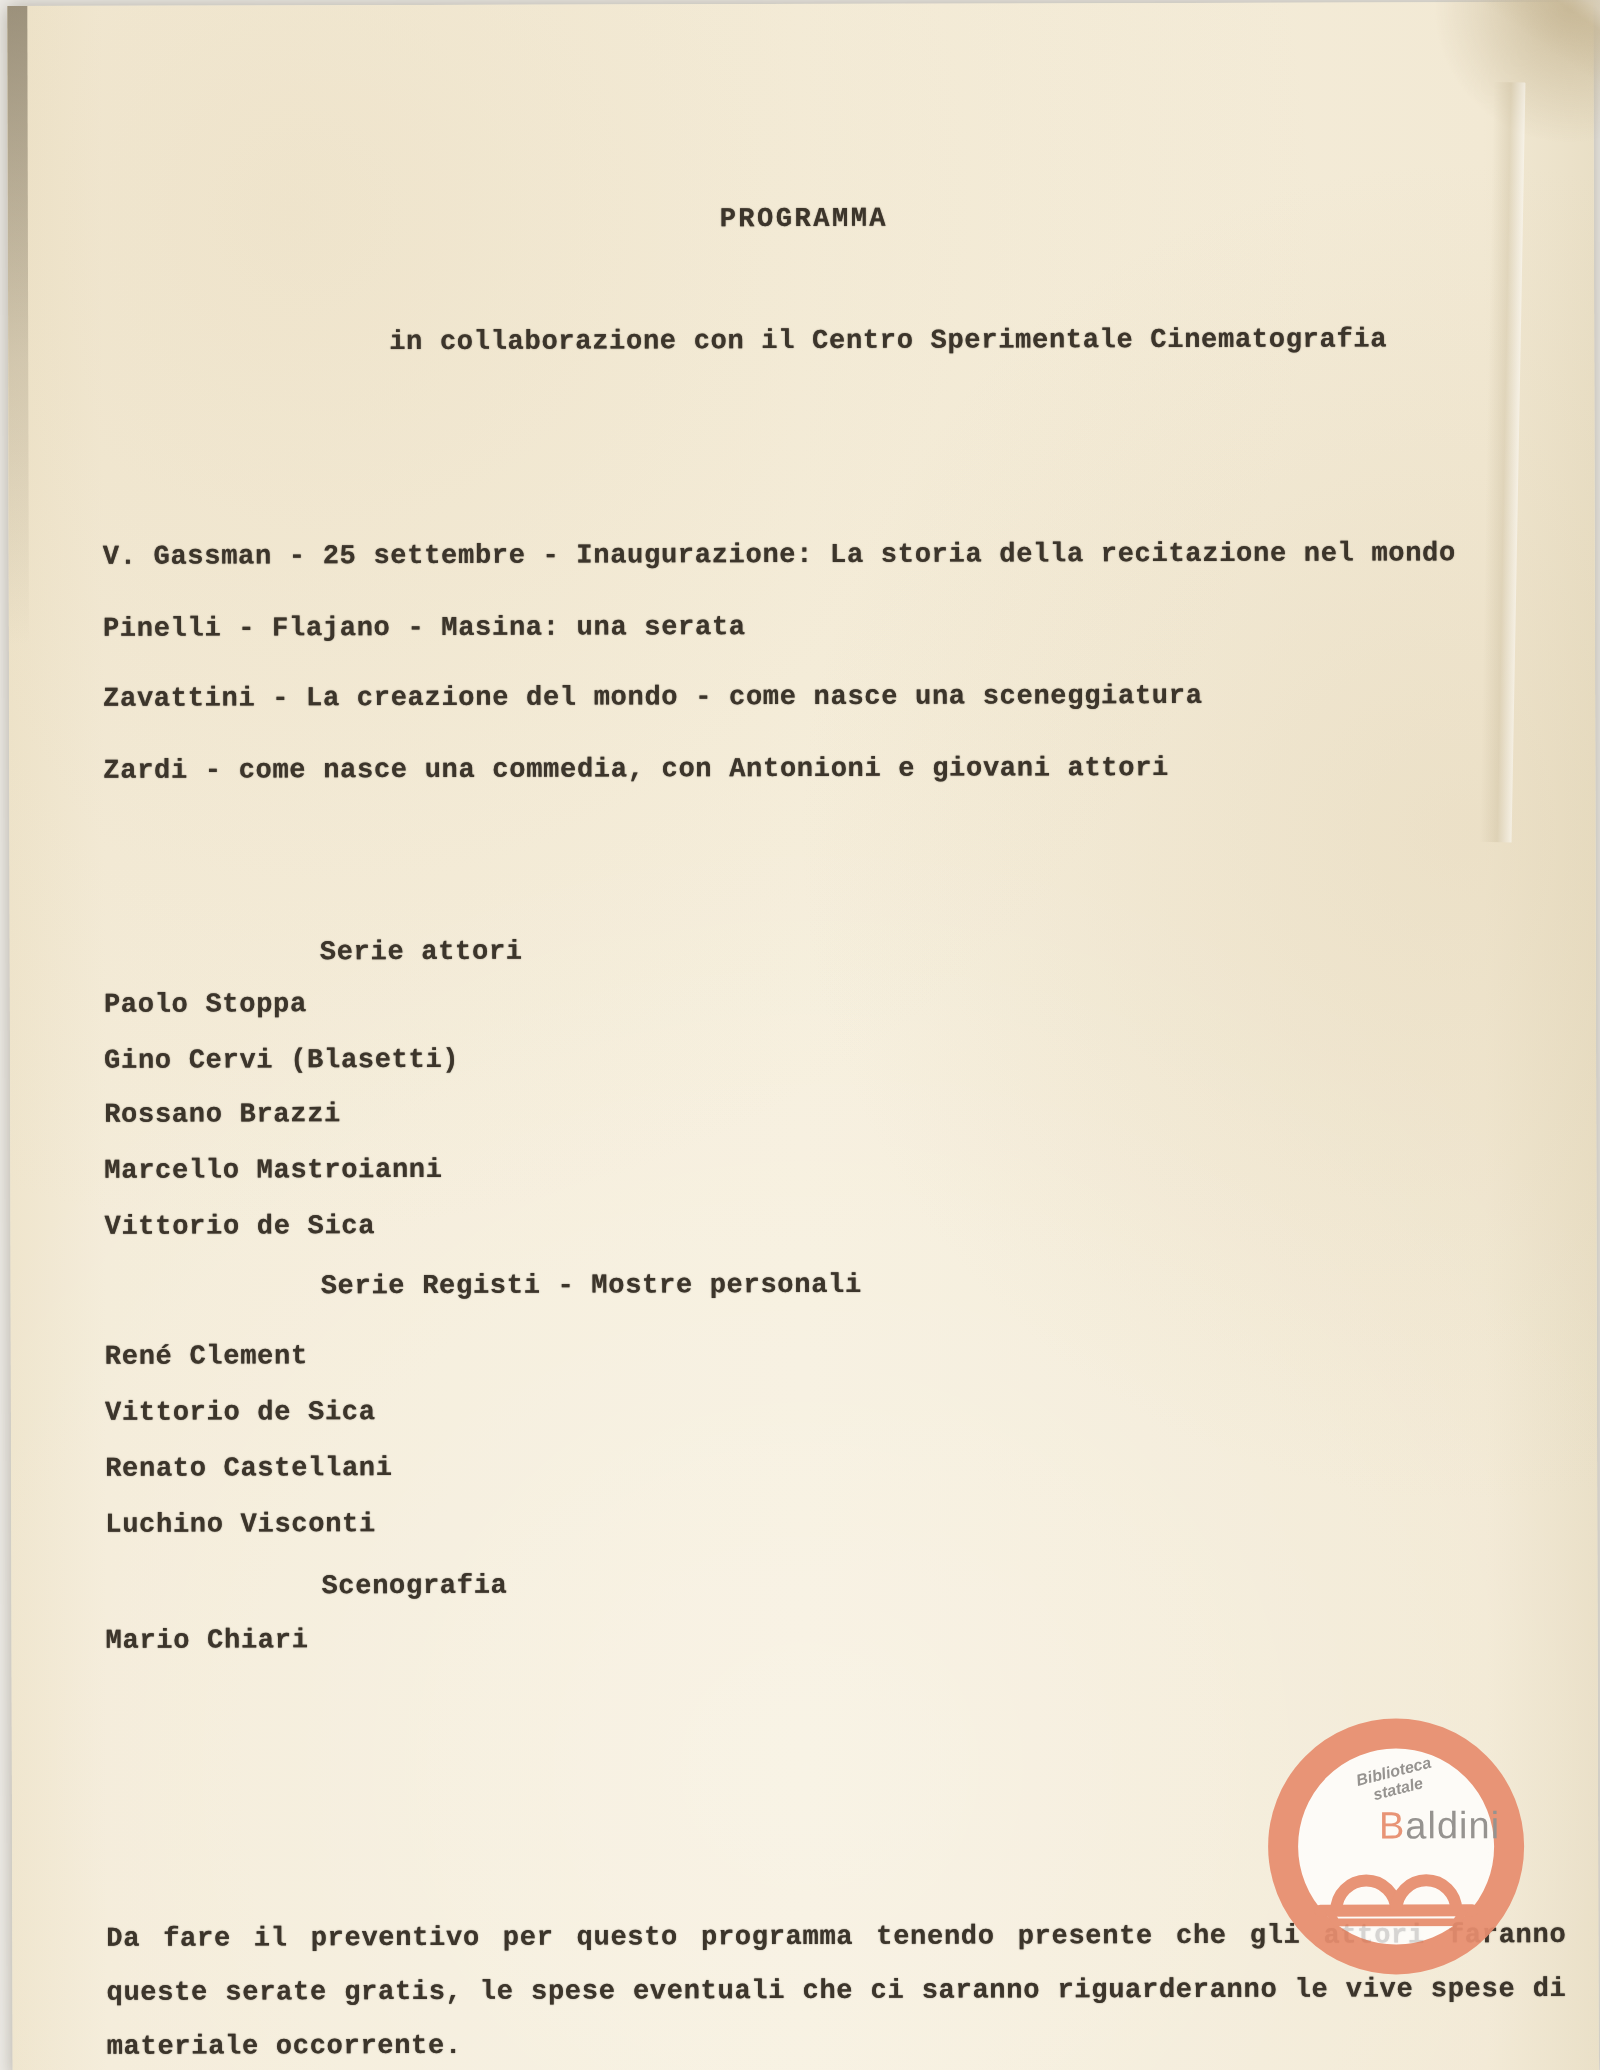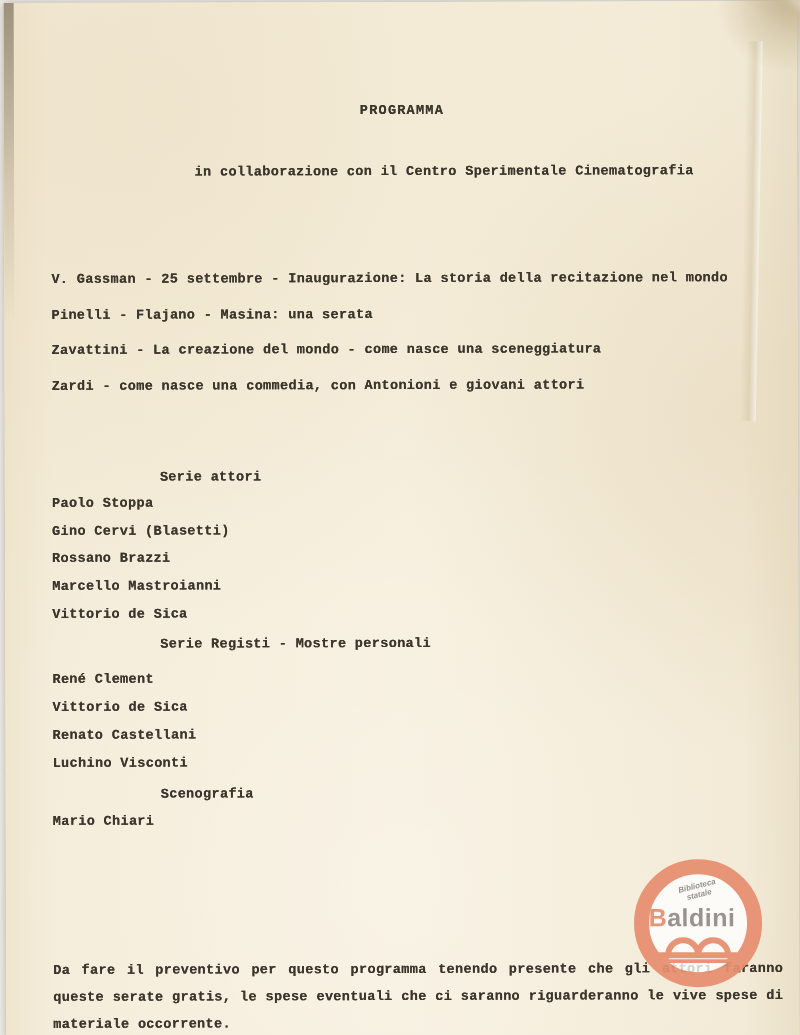--- a/index.html
+++ b/index.html
@@ -93,23 +93,23 @@
   .stamp-small{
     position:absolute;left:24px;top:22px;width:80px;
     color:var(--stampgray);
     font-family:"Liberation Sans",sans-serif;
     font-size:8px;font-weight:bold;font-style:italic;
     text-align:center;line-height:9px;
     transform:rotate(-14deg);
   }
   .stamp-name{
     position:absolute;left:0;top:44px;width:116px;
-    text-align:center;
+    text-align:right;
     font-family:"Liberation Sans",sans-serif;
-    font-size:25px;font-weight:bold;
+    font-size:19px;font-weight:normal;
     color:var(--stampgray);
     letter-spacing:.5px;
   }
   .stamp-name .b{color:var(--ring);}
   .stamp-book{position:absolute;left:22px;top:66px;}
 </style>
 </head>
 <body>
 
 <div class="sheet">

